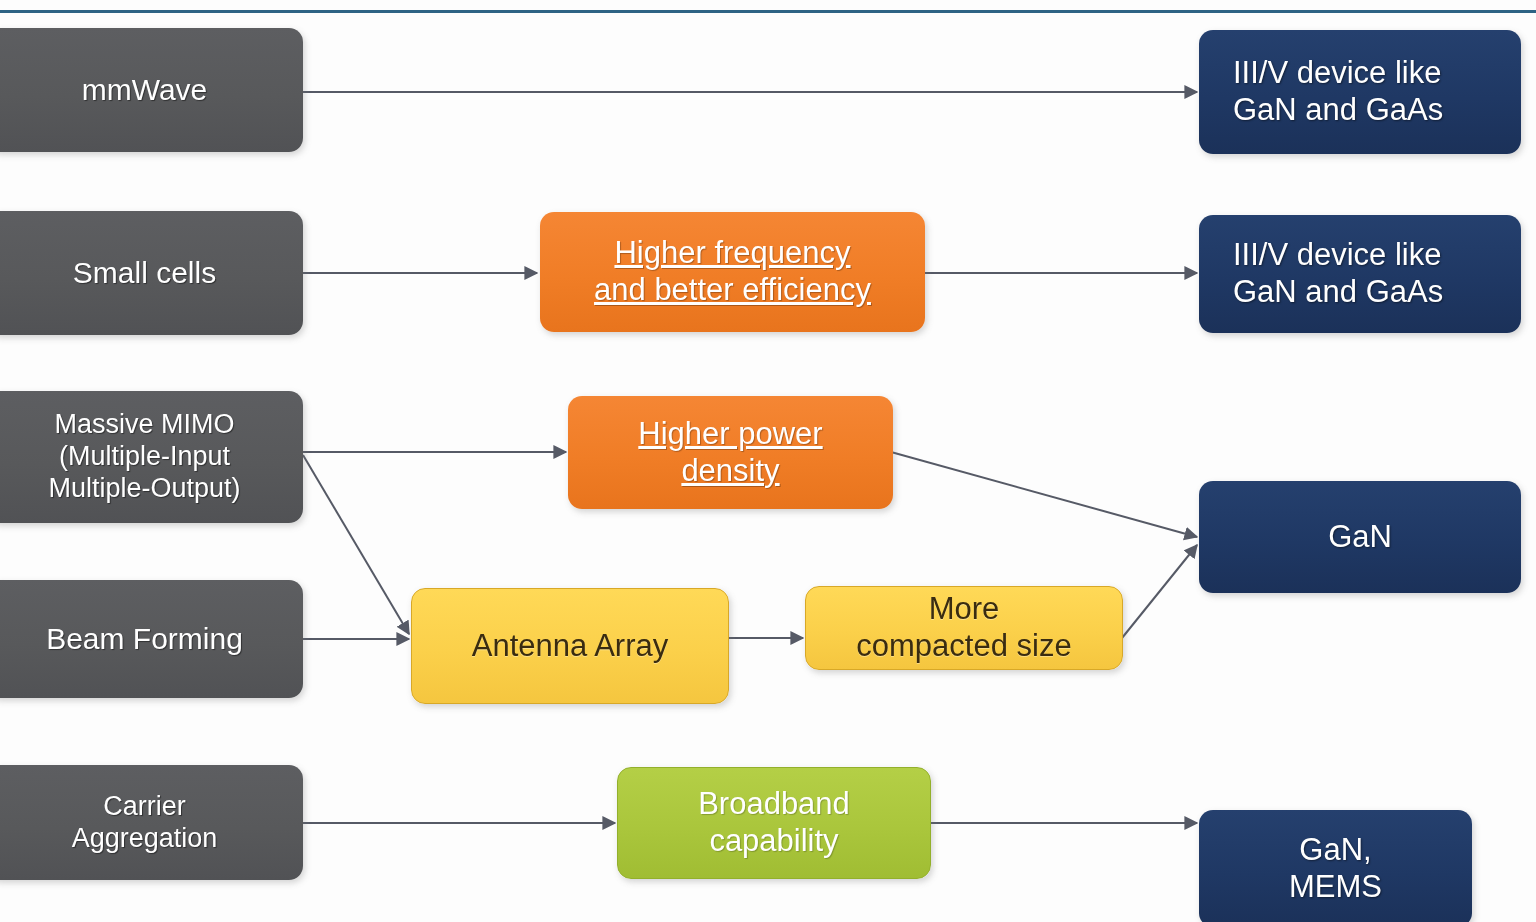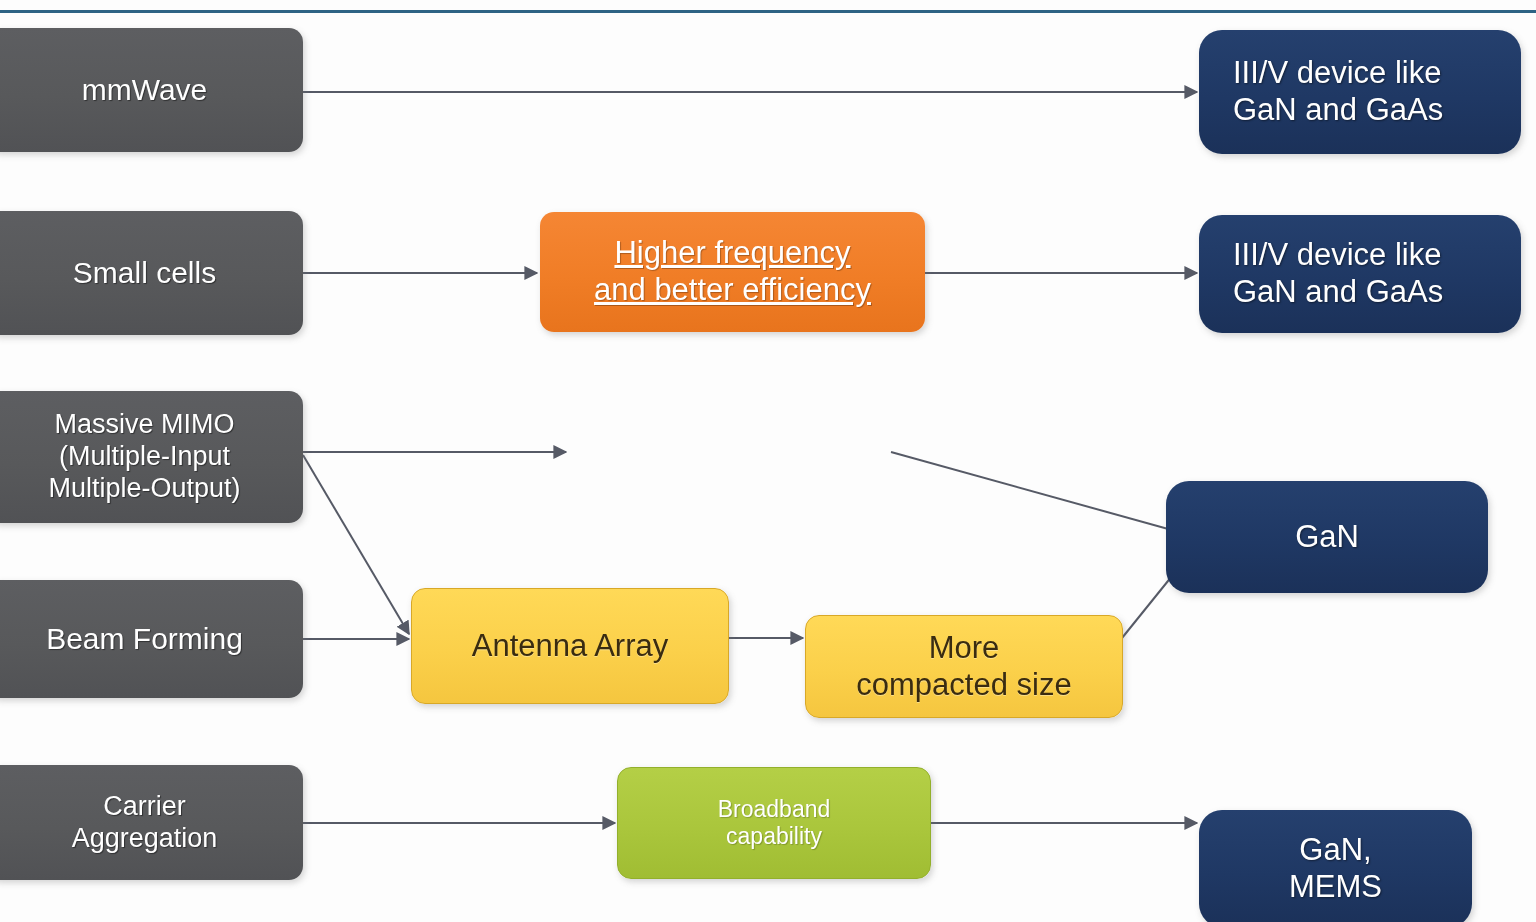--- a/index.html
+++ b/index.html
@@ -83,28 +83,27 @@
     text-align: center;
     text-shadow: 0 1px 0 rgba(255,255,255,0.35);
   }
   
   .node.green {
     background: linear-gradient(180deg, #b4cf46 0%, #aac63c 55%, #a0bd33 100%);
     border: 1px solid #93b02b;
   }
   .node.green .label {
     color: #ffffff;
-    font-size: 23px;
+    font-size: 31px;
     text-align: center;
     text-shadow: 1px 1px 1px rgba(0,0,0,0.22);
   }
   
   .node.navy {
     background: linear-gradient(180deg, #25406e 0%, #1f3864 55%, #1b3159 100%);
-    border-radius: 23px;
   }
   .node.navy .label {
     color: #ffffff;
     font-size: 31px;
     text-shadow: 1px 1px 2px rgba(0,0,0,0.45);
   }
   .node.navy.align-left .label {
     text-align: left;
     padding-left: 34px;
   }
@@ -159,46 +158,50 @@
   <div class="node gray multiline" style="left:-14px; top:765px; width:317px; height:115px;">
     <span class="label">Carrier
 Aggregation</span>
   </div>
 
   <div class="node orange" style="left:540px; top:212px; width:385px; height:120px;">
     <span class="label">Higher frequency
 and better efficiency</span>
   </div>
 
+  <div class="node orange" style="left:568px; top:396px; width:325px; height:113px;">
+    <span class="label">Higher power
+density</span>
+  </div>
 
   <div class="node yellow" style="left:411px; top:588px; width:318px; height:116px;">
     <span class="label">Antenna Array</span>
   </div>
 
-  <div class="node yellow" style="left:805px; top:586px; width:318px; height:103px;margin-top:29px;">
+  <div class="node yellow" style="left:805px; top:586px; width:318px; height:84px;">
     <span class="label">More
 compacted size</span>
   </div>
 
   <div class="node green" style="left:617px; top:767px; width:314px; height:112px;">
     <span class="label">Broadband
 capability</span>
   </div>
 
   <div class="node navy align-left" style="left:1199px; top:30px; width:322px; height:124px;">
     <span class="label">III/V device like
 GaN and GaAs</span>
   </div>
 
   <div class="node navy align-left" style="left:1199px; top:215px; width:322px; height:118px;">
     <span class="label">III/V device like
 GaN and GaAs</span>
   </div>
 
-  <div class="node navy align-center" style="left:1166px; top:481px; width:322px; height:112px;">
+  <div class="node navy align-center" style="left:1199px; top:481px; width:322px; height:112px;">
     <span class="label">GaN</span>
   </div>
 
   <div class="node navy align-center" style="left:1199px; top:810px; width:273px; height:117px;">
     <span class="label">GaN,
 MEMS</span>
   </div>
 
 </div>
 

